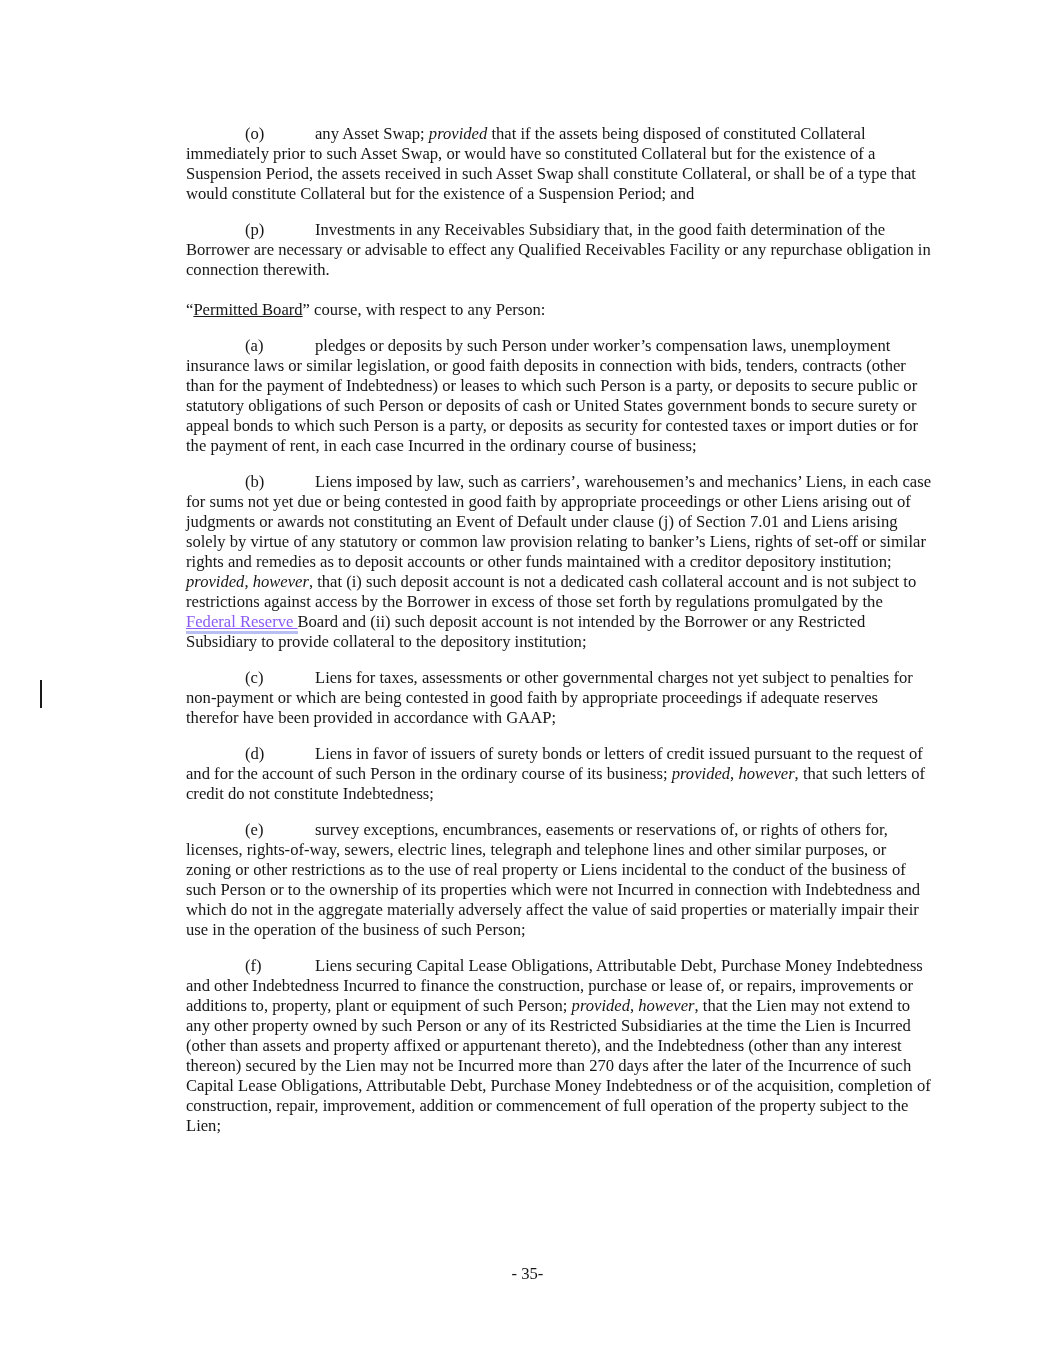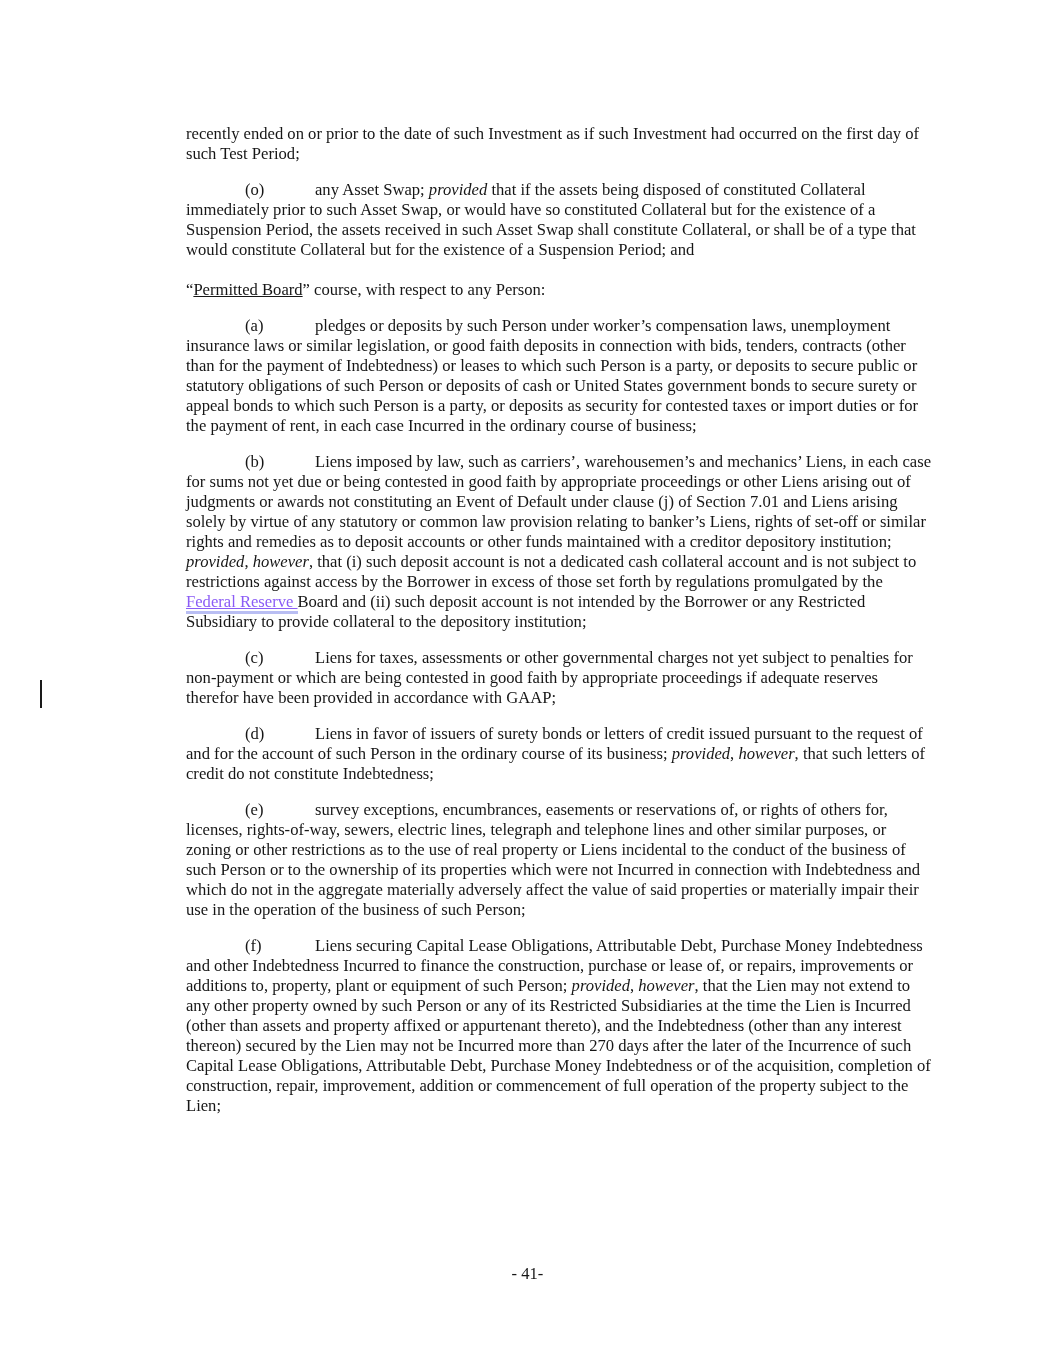--- a/index.html
+++ b/index.html
@@ -57,24 +57,24 @@
     font-size: 16.6px;
     color: #161616;
   }
 </style>
 </head>
 <body>
 
 <div class="page">
   <div class="change-bar"></div>
   <div class="content" id="document-content">
-      <p class="para"><span>recently ended on or prior to the date of such Investment as if such Investment had occurred on the first day of such Test Period;</span></p>
       <p class="para item"><span class="label">(o)</span><span>any Asset Swap; </span><span class="italic">provided</span><span> that if the assets being disposed of constituted Collateral immediately prior to such Asset Swap, or would have so constituted Collateral but for the existence of a Suspension Period, the assets received in such Asset Swap shall constitute Collateral, or shall be of a type that would constitute Collateral but for the existence of a Suspension Period; and</span></p>
+      <p class="para item"><span class="label">(p)</span><span>Investments in any Receivables Subsidiary that, in the good faith determination of the Borrower are necessary or advisable to effect any Qualified Receivables Facility or any repurchase obligation in connection therewith.</span></p>
       <p class="para"><span>“</span><span class="underline">Permitted Board</span><span>” course, with respect to any Person:</span></p>
       <p class="para item"><span class="label">(a)</span><span>pledges or deposits by such Person under worker’s compensation laws, unemployment insurance laws or similar legislation, or good faith deposits in connection with bids, tenders, contracts (other than for the payment of Indebtedness) or leases to which such Person is a party, or deposits to secure public or statutory obligations of such Person or deposits of cash or United States government bonds to secure surety or appeal bonds to which such Person is a party, or deposits as security for contested taxes or import duties or for the payment of rent, in each case Incurred in the ordinary course of business;</span></p>
       <p class="para item"><span class="label">(b)</span><span>Liens imposed by law, such as carriers’, warehousemen’s and mechanics’ Liens, in each case for sums not yet due or being contested in good faith by appropriate proceedings or other Liens arising out of judgments or awards not constituting an Event of Default under clause (j) of Section 7.01 and Liens arising solely by virtue of any statutory or common law provision relating to banker’s Liens, rights of set-off or similar rights and remedies as to deposit accounts or other funds maintained with a creditor depository institution; </span><span class="italic">provided</span><span>, </span><span class="italic">however</span><span>, that (i) such deposit account is not a dedicated cash collateral account and is not subject to restrictions against access by the Borrower in excess of those set forth by regulations promulgated by the </span><a class="link">Federal Reserve </a><span>Board and (ii) such deposit account is not intended by the Borrower or any Restricted Subsidiary to provide collateral to the depository institution;</span></p>
       <p class="para item"><span class="label">(c)</span><span>Liens for taxes, assessments or other governmental charges not yet subject to penalties for non-payment or which are being contested in good faith by appropriate proceedings if adequate reserves therefor have been provided in accordance with GAAP;</span></p>
       <p class="para item"><span class="label">(d)</span><span>Liens in favor of issuers of surety bonds or letters of credit issued pursuant to the request of and for the account of such Person in the ordinary course of its business; </span><span class="italic">provided</span><span>, </span><span class="italic">however</span><span>, that such letters of credit do not constitute Indebtedness;</span></p>
       <p class="para item"><span class="label">(e)</span><span>survey exceptions, encumbrances, easements or reservations of, or rights of others for, licenses, rights-of-way, sewers, electric lines, telegraph and telephone lines and other similar purposes, or zoning or other restrictions as to the use of real property or Liens incidental to the conduct of the business of such Person or to the ownership of its properties which were not Incurred in connection with Indebtedness and which do not in the aggregate materially adversely affect the value of said properties or materially impair their use in the operation of the business of such Person;</span></p>
       <p class="para item"><span class="label">(f)</span><span>Liens securing Capital Lease Obligations, Attributable Debt, Purchase Money Indebtedness and other Indebtedness Incurred to finance the construction, purchase or lease of, or repairs, improvements or additions to, property, plant or equipment of such Person; </span><span class="italic">provided</span><span>, </span><span class="italic">however</span><span>, that the Lien may not extend to any other property owned by such Person or any of its Restricted Subsidiaries at the time the Lien is Incurred (other than assets and property affixed or appurtenant thereto), and the Indebtedness (other than any interest thereon) secured by the Lien may not be Incurred more than 270 days after the later of the Incurrence of such Capital Lease Obligations, Attributable Debt, Purchase Money Indebtedness or of the acquisition, completion of construction, repair, improvement, addition or commencement of full operation of the property subject to the Lien;</span></p>
     </div>
-  <div class="page-number">- 41-</div>
+  <div class="page-number">- 35-</div>
 </div>
 
 </body></html>

